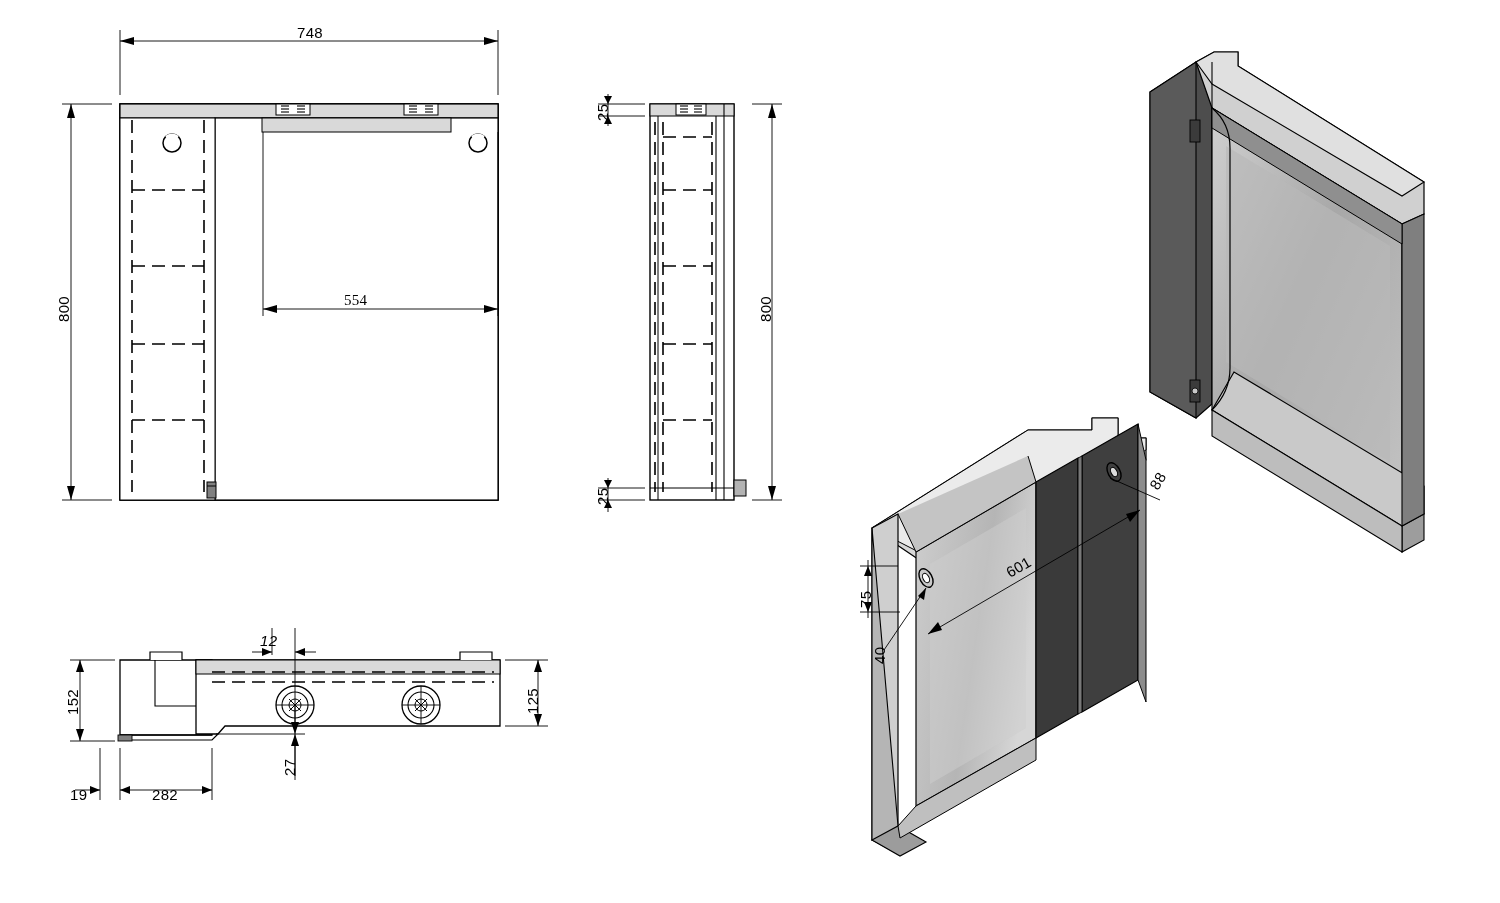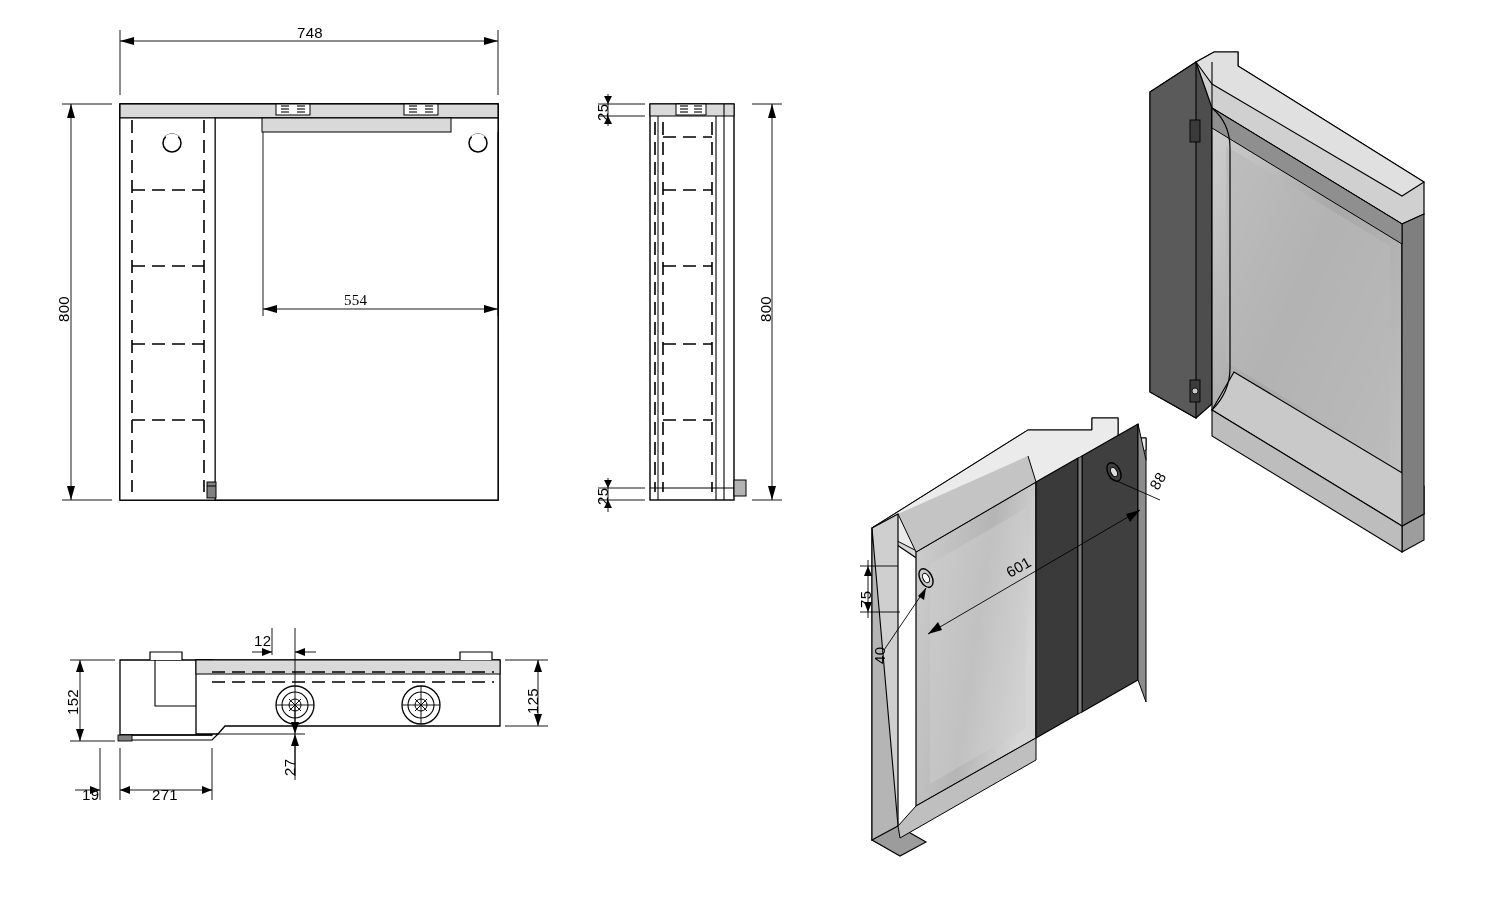--- a/index.html
+++ b/index.html
@@ -356,23 +356,23 @@
   <div class="dim-label" style="left:297px; top:24px;">748</div>
   <div class="dim-label rot90" style="left:55px; top:322px;">800</div>
   <div class="dim-label" style="left:344px; top:292px;font-family:Liberation Serif, serif;">554</div>
 
   <div class="dim-label rot90" style="left:594px; top:121px;">25</div>
   <div class="dim-label rot90" style="left:757px; top:322px;">800</div>
   <div class="dim-label rot90" style="left:594px; top:505px;">25</div>
 
   <div class="dim-label rot90" style="left:64px; top:715px;">152</div>
   <div class="dim-label rot90" style="left:524px; top:714px;">125</div>
-  <div class="dim-label" style="left:254px; top:632px;">12</div>
+  <div class="dim-label" style="left:260px; top:632px;font-style:italic;">12</div>
   <div class="dim-label rot90" style="left:281px; top:776px;">27</div>
-  <div class="dim-label" style="left:82px; top:786px;">19</div>
-  <div class="dim-label" style="left:152px; top:786px;">271</div>
+  <div class="dim-label" style="left:70px; top:786px;">19</div>
+  <div class="dim-label" style="left:152px; top:786px;">282</div>
 
   <div class="dim-label" style="left:1003px; top:566px; transform:rotate(-30deg); transform-origin:left top;">601</div>
   <div class="dim-label" style="left:1146px; top:484px; transform:rotate(-60deg); transform-origin:left top;">88</div>
   <div class="dim-label rot90" style="left:857px; top:608px;">75</div>
   <div class="dim-label rot90" style="left:871px; top:664px;">40</div>
 
 </div>
 
 </body></html>

